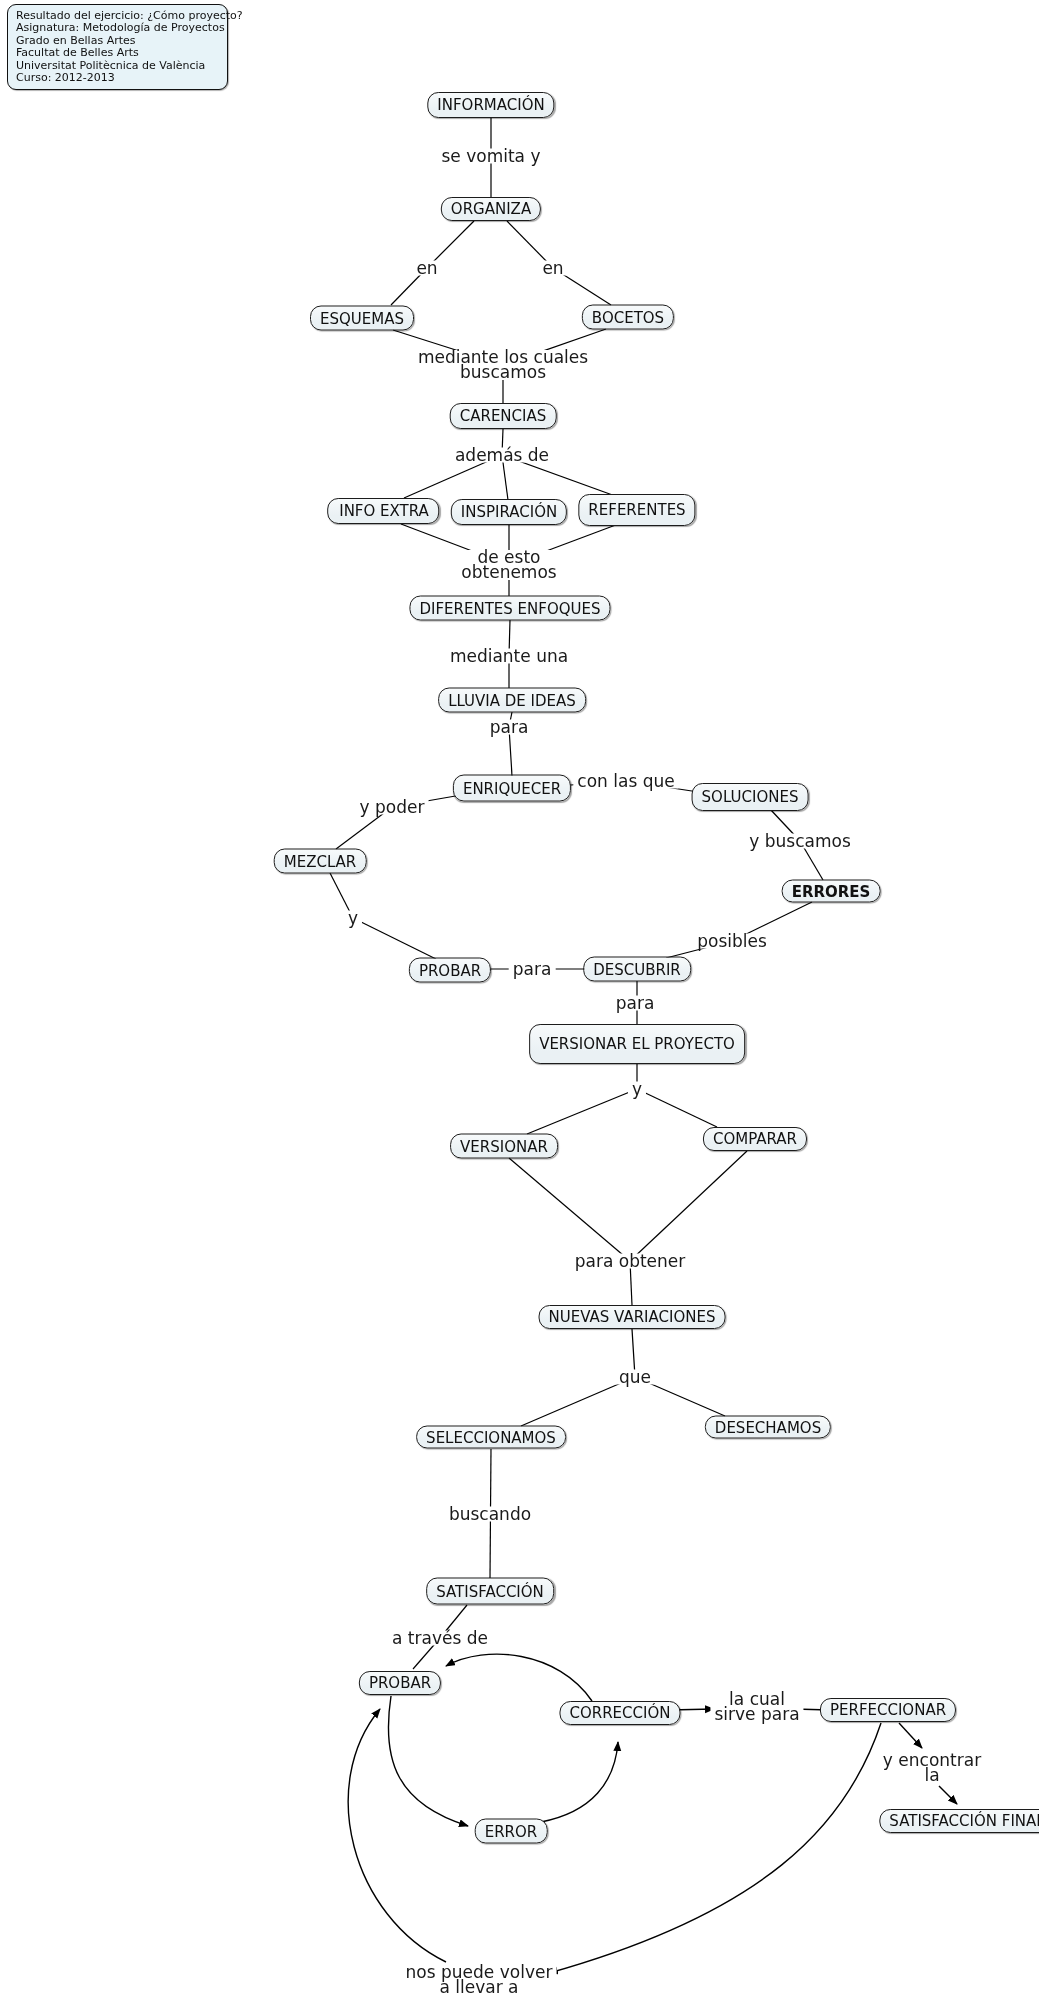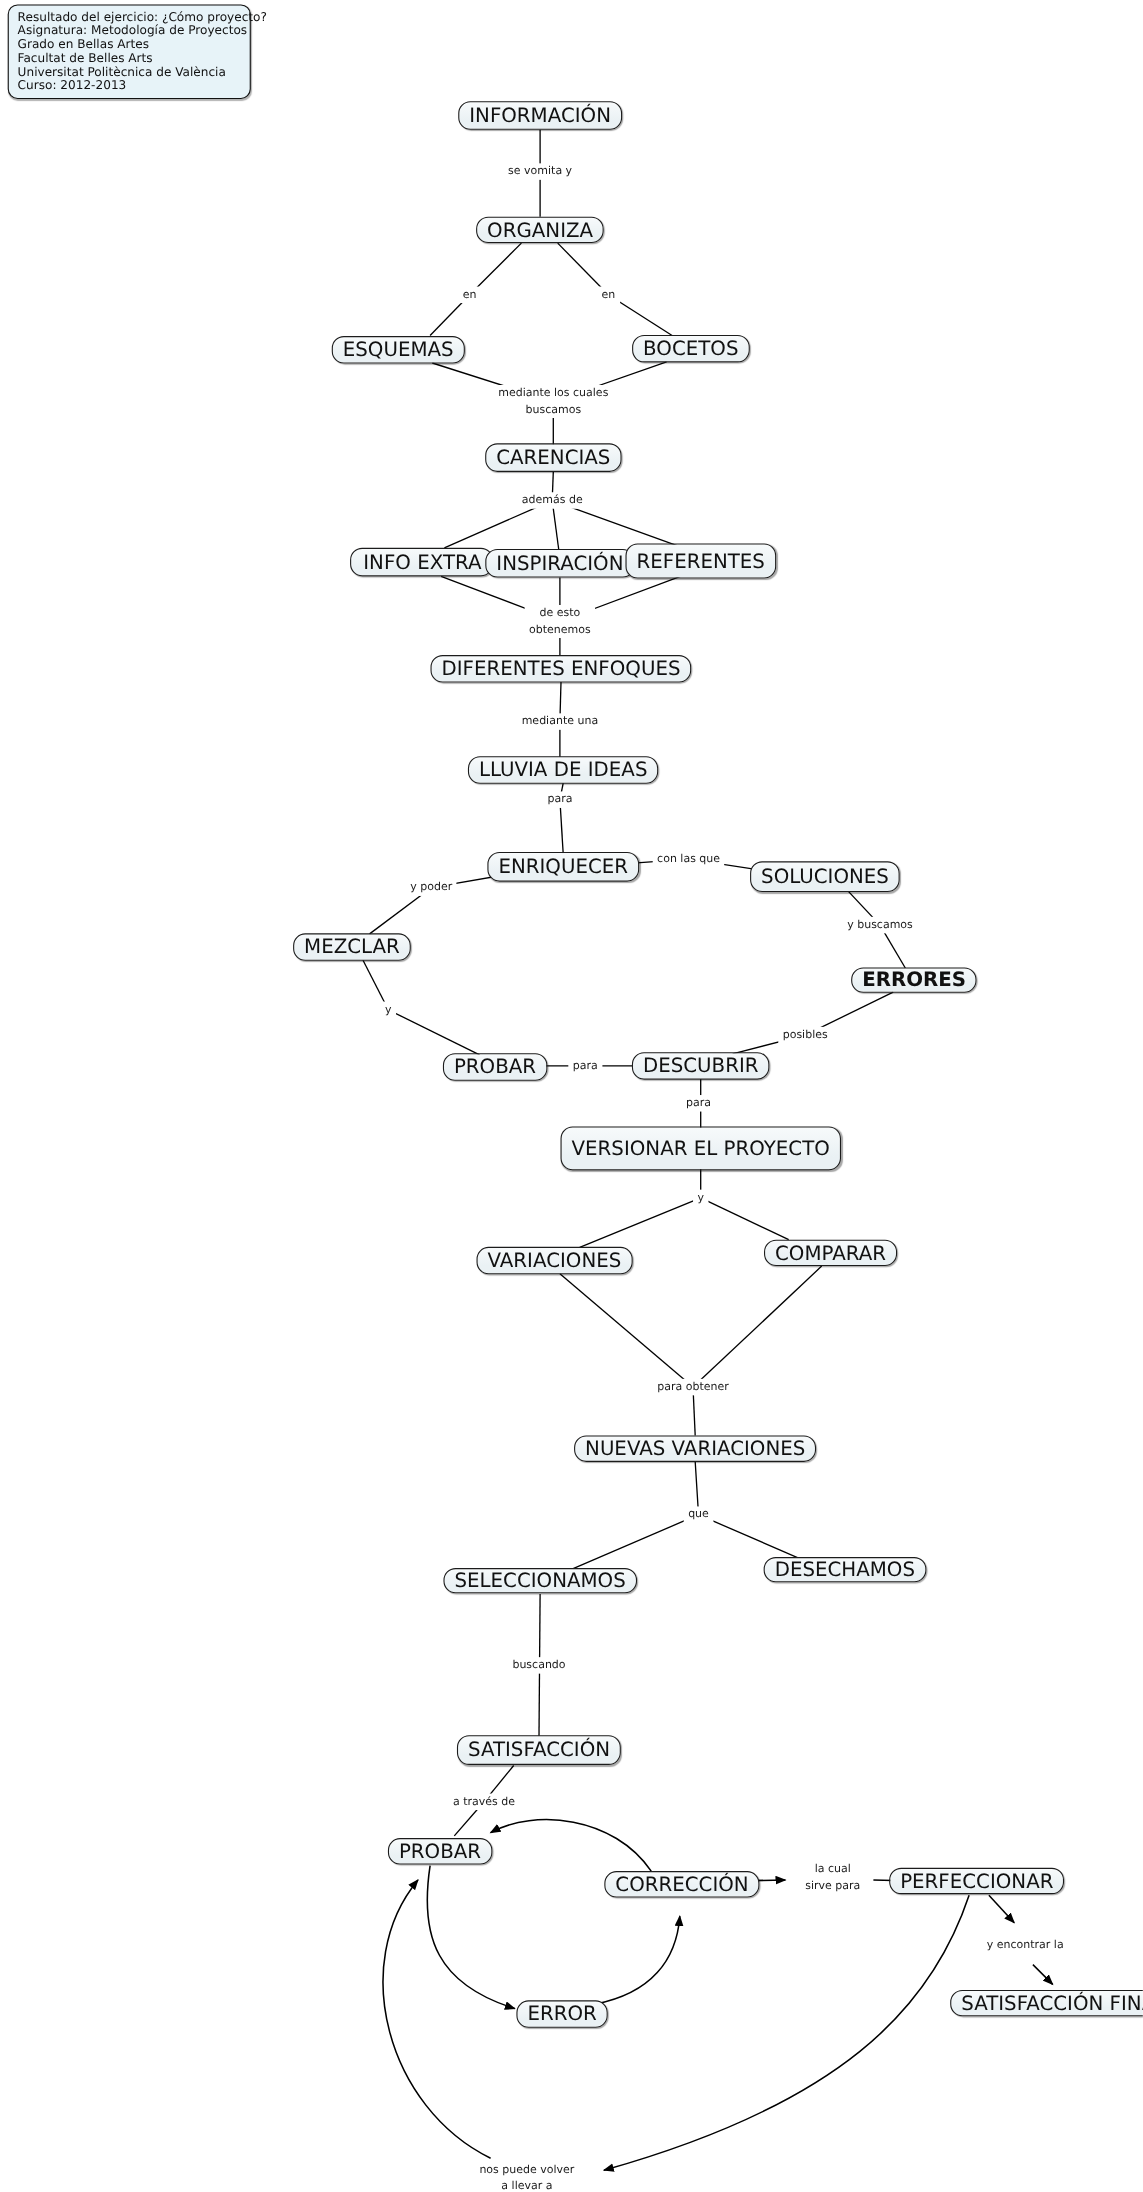--- a/index.html
+++ b/index.html
@@ -19,34 +19,34 @@
   }
   .node {
     position: absolute;
     transform: translate(-50%, -50%);
     display: flex;
     align-items: center;
     justify-content: center;
     box-sizing: border-box;
     white-space: nowrap;
     padding: 3px 9px;
-    font-size: 18px;
+    font-size: 15px;
     color: #111111;
     background: linear-gradient(180deg, #f7fafb 0%, var(--node-fill, #eaf1f4) 70%);
     border: 1px solid var(--node-border, #1c1c1c);
     border-radius: 11px;
     box-shadow: 1px 1px 1px rgba(0,0,0,0.35);
     z-index: 3;
   }
   .link-label {
     position: absolute;
     transform: translate(-50%, -50%);
     background: var(--bg, #ffffff);
     padding: 0 4px;
-    font-size: 10px;
+    font-size: 17px;
     line-height: 15px;
     color: #1a1a1a;
     white-space: pre-line;
     text-align: center;
     z-index: 2;
   }
   .info-box {
     position: absolute;
     left: 7px; top: 4px;
     width: 221px;
@@ -148,21 +148,21 @@
       <div class="node" style="left: 637px; top: 510px; min-width: 90px; height: 32px;">REFERENTES</div>
       <div class="node" style="left: 510px; top: 608px; min-width: 155px; height: 25px;">DIFERENTES ENFOQUES</div>
       <div class="node" style="left: 512px; top: 700px; min-width: 116px; height: 25px;">LLUVIA DE IDEAS</div>
       <div class="node" style="left: 512px; top: 788px; min-width: 92px; height: 27px;">ENRIQUECER</div>
       <div class="node" style="left: 750px; top: 797px; min-width: 92px; height: 28px;">SOLUCIONES</div>
       <div class="node" style="left: 320px; top: 861px; min-width: 68px; height: 25px;">MEZCLAR</div>
       <div class="node" style="left: 831px; top: 891px; min-width: 68px; height: 23px; font-weight: bold;">ERRORES</div>
       <div class="node" style="left: 450px; top: 970px; min-width: 66px; height: 25px;">PROBAR</div>
       <div class="node" style="left: 637px; top: 969px; min-width: 82px; height: 25px;">DESCUBRIR</div>
       <div class="node" style="left: 637px; top: 1044px; min-width: 172px; height: 40px;">VERSIONAR EL PROYECTO</div>
-      <div class="node" style="left: 504px; top: 1146px; min-width: 97px; height: 25px;">VARIACIONES</div>
+      <div class="node" style="left: 504px; top: 1146px; min-width: 97px; height: 25px;">VERSIONAR</div>
       <div class="node" style="left: 755px; top: 1139px; min-width: 87px; height: 24px;">COMPARAR</div>
       <div class="node" style="left: 632px; top: 1317px; min-width: 150px; height: 24px;">NUEVAS VARIACIONES</div>
       <div class="node" style="left: 491px; top: 1437px; min-width: 120px; height: 23px;">SELECCIONAMOS</div>
       <div class="node" style="left: 768px; top: 1427px; min-width: 96px; height: 23px;">DESECHAMOS</div>
       <div class="node" style="left: 490px; top: 1591px; min-width: 106px; height: 27px;">SATISFACCIÓN</div>
       <div class="node" style="left: 400px; top: 1683px; min-width: 66px; height: 24px;">PROBAR</div>
       <div class="node" style="left: 620px; top: 1713px; min-width: 96px; height: 24px;">CORRECCIÓN</div>
       <div class="node" style="left: 888px; top: 1710px; min-width: 106px; height: 24px;">PERFECCIONAR</div>
       <div class="node" style="left: 967px; top: 1821px; min-width: 140px; height: 24px;">SATISFACCIÓN FINAL</div>
       <div class="node" style="left: 511px; top: 1831px; min-width: 60px; height: 25px;">ERROR</div>

